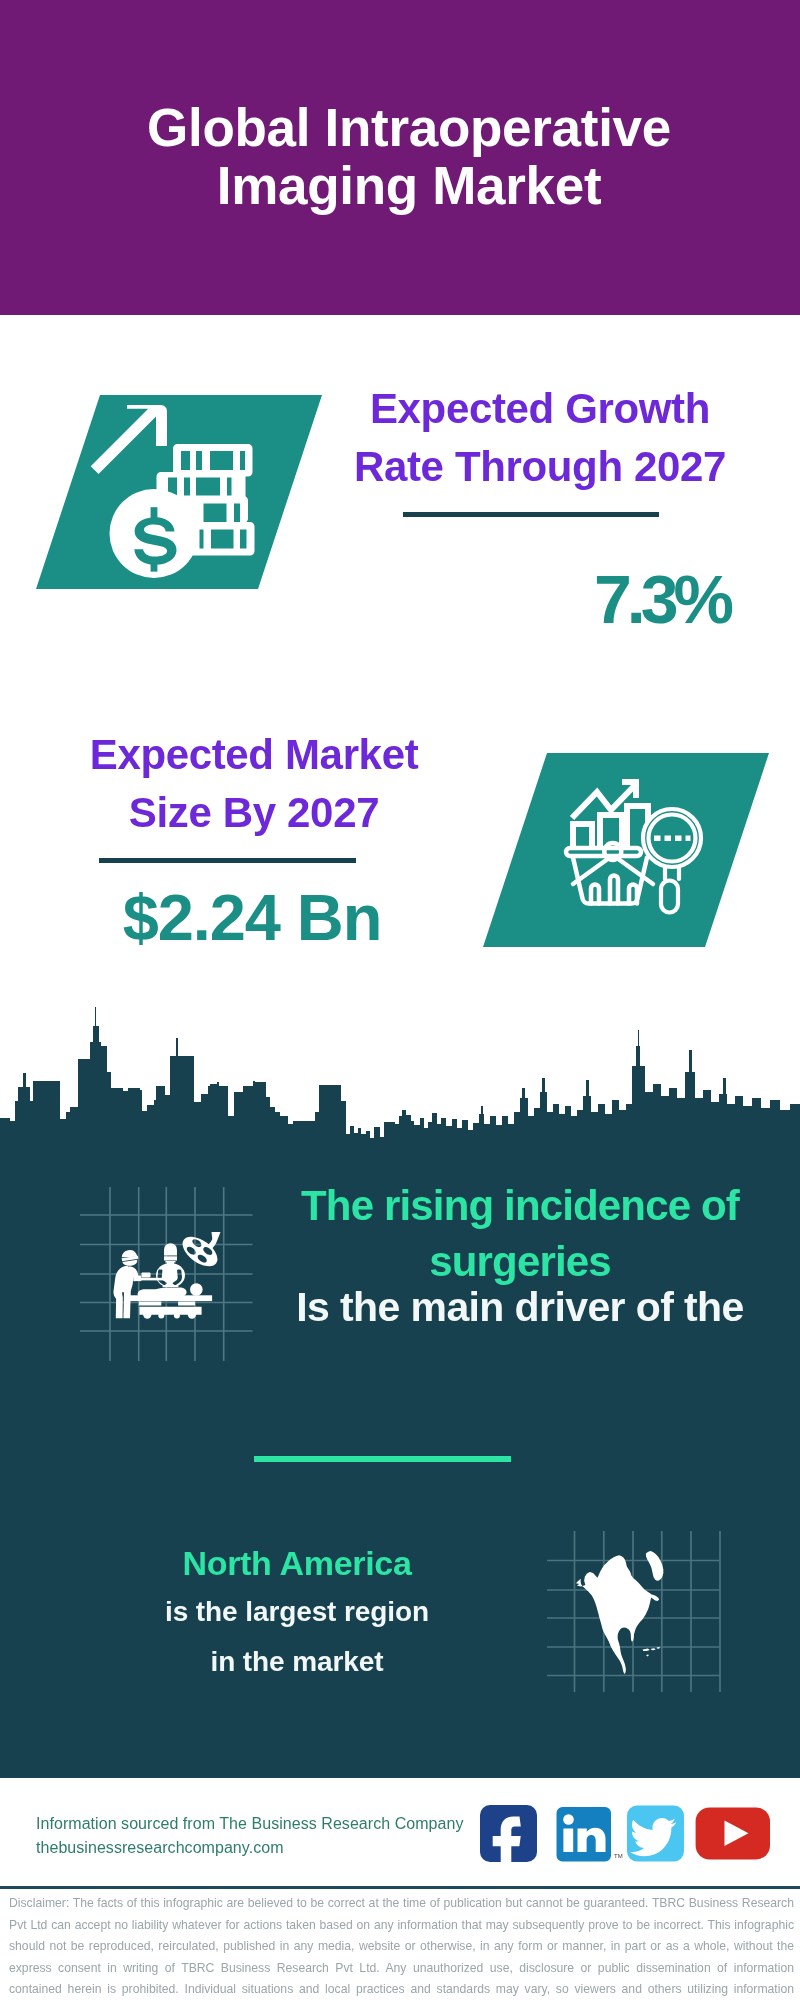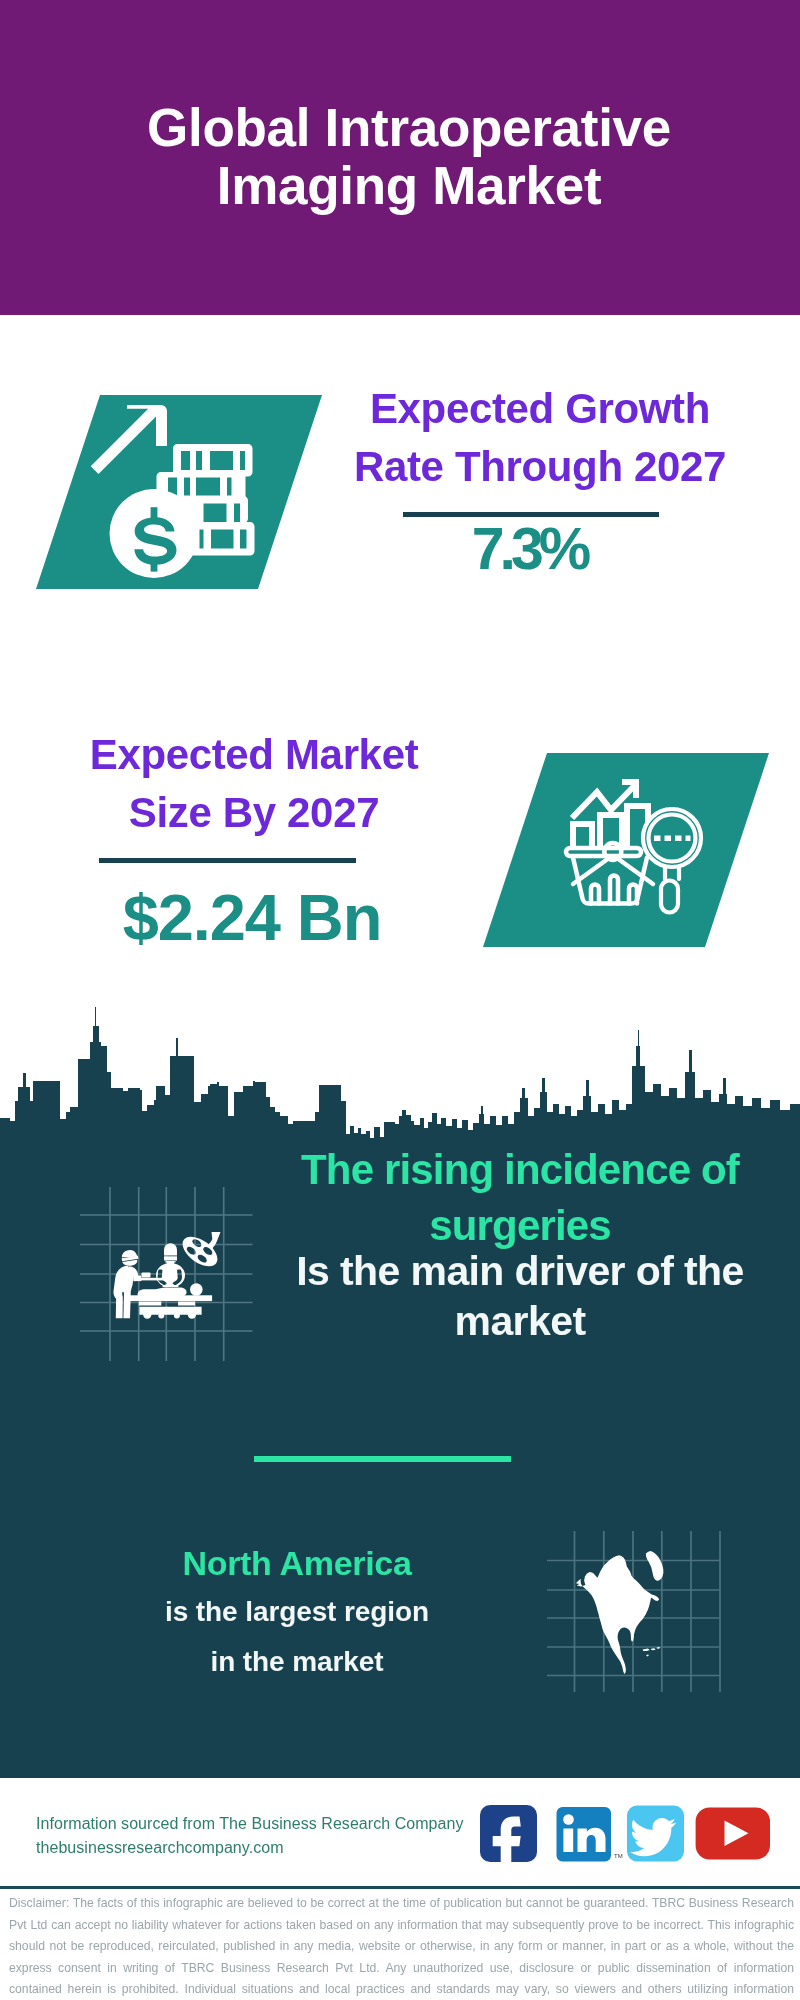--- a/index.html
+++ b/index.html
@@ -316,34 +316,33 @@
     </g>
 
     <rect x="0" y="1886" width="800" height="3" fill="#1D4A59"></rect>
   </svg>
 
   <div class="statlabel" style="left:340px;top:380px;width:400px;">
     <div>Expected Growth</div>
     <div>Rate Through 2027</div>
   </div>
   <div class="rule" style="left:403px;top:512px;width:256px;height:5px;"></div>
-  <div class="statvalue" style="left:329px;top:506px;width:400px;font-size:59px;line-height:86px;letter-spacing:-5px;">7.3%</div>
+  <div class="statvalue" style="left:329px;top:556px;width:400px;font-size:68px;line-height:86px;letter-spacing:-5px;text-align:right;">7.3%</div>
 
   <div class="statlabel" style="left:54px;top:726px;width:400px;">
     <div>Expected Market</div>
     <div>Size By 2027</div>
   </div>
   <div class="rule" style="left:99px;top:858px;width:257px;height:5px;"></div>
   <div class="statvalue" style="left:52px;top:884px;width:400px;font-size:65px;line-height:68px;letter-spacing:-1.1px;">$2.24 Bn</div>
 
-  <div class="driver-text" id="d1txt" style="left:280px;top:1144px;width:480px;height:200px;">
+  <div class="driver-text" id="d1txt" style="left:280px;top:1180px;width:480px;height:200px;">
     <div class="dline dhl" style="top:5px;">The rising incidence of</div>
     <div class="dline dhl" style="top:61px;">surgeries</div>
     <div class="dline dbody" style="top:107px;">Is the main driver of the</div>
-    <div class="dline dbody" style="top:157px;">market</div>
   </div>
 
   <div class="mintrule" style="left:254px;top:1456px;width:257px;height:6px;"></div>
 
   <div class="driver-text" id="d2txt" style="left:57px;top:1536px;width:480px;height:180px;">
     <div class="dline dhl" style="top:6px;">North America</div>
     <div class="dline dbody" style="top:54px;">is the largest region</div>
     <div class="dline dbody" style="top:104px;">in the market</div>
   </div>
 

